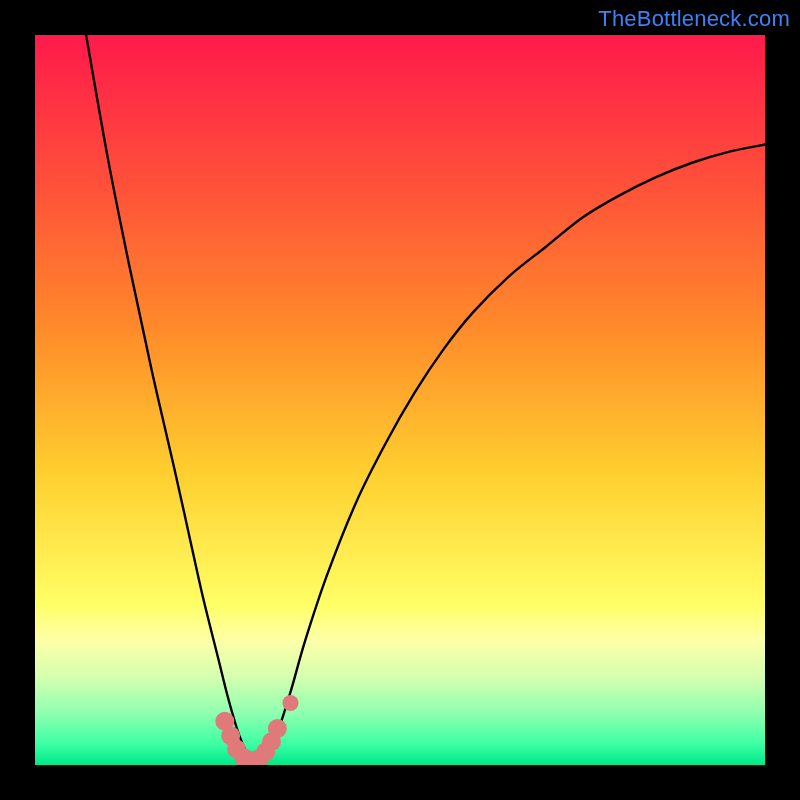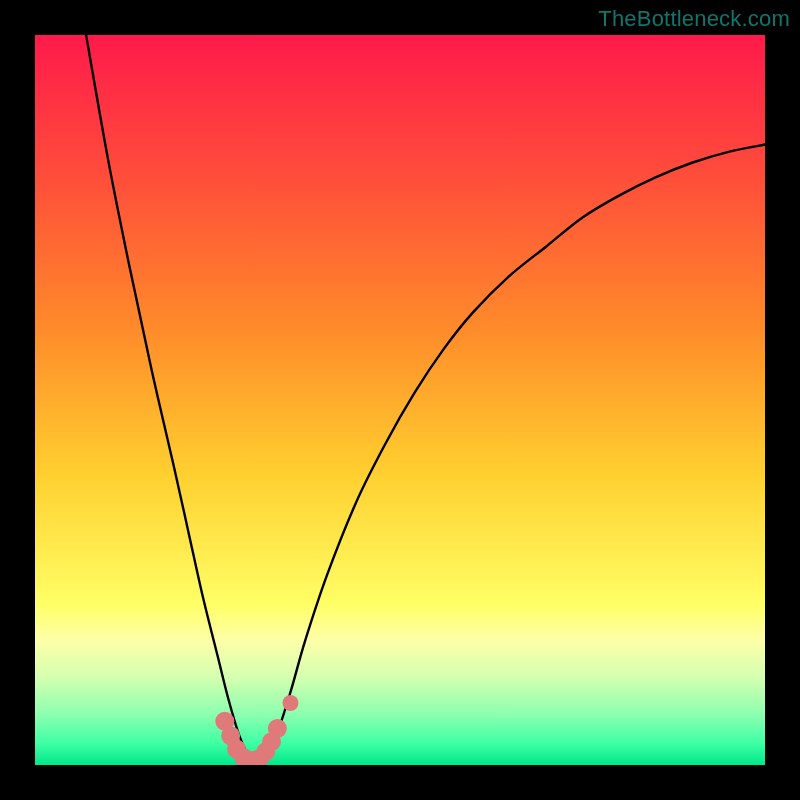--- a/index.html
+++ b/index.html
@@ -23,21 +23,21 @@
     left: 35px;
     top: 35px;
     width: 730px;
     height: 730px;
     overflow: hidden;
   }
   .watermark {
     position: absolute;
     top: 6px;
     right: 10px;
-    color: #0f766e;
+    color: #3b82f6;
     font-size: 22px;
     font-weight: 500;
     letter-spacing: 0.2px;
     user-select: none;
   }
   svg { display:block; }
 </style>
 </head>
 <body>
 

